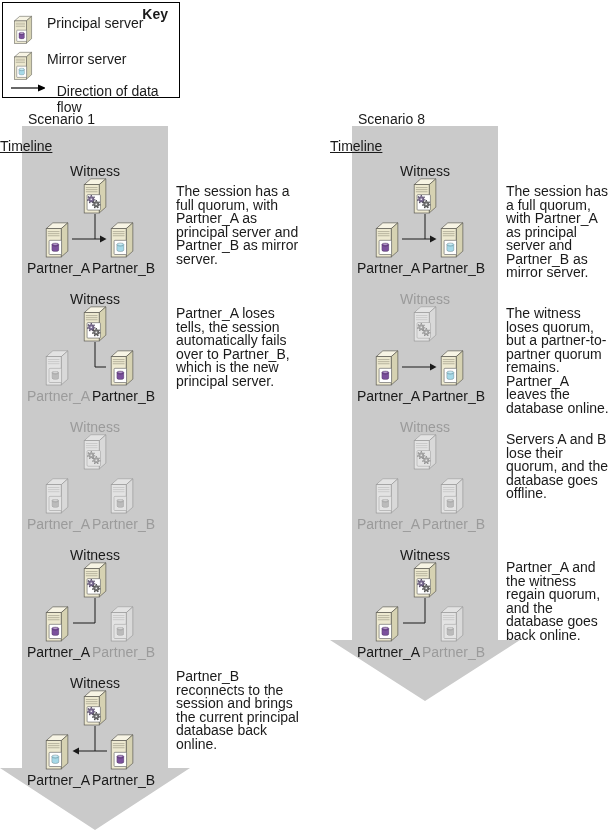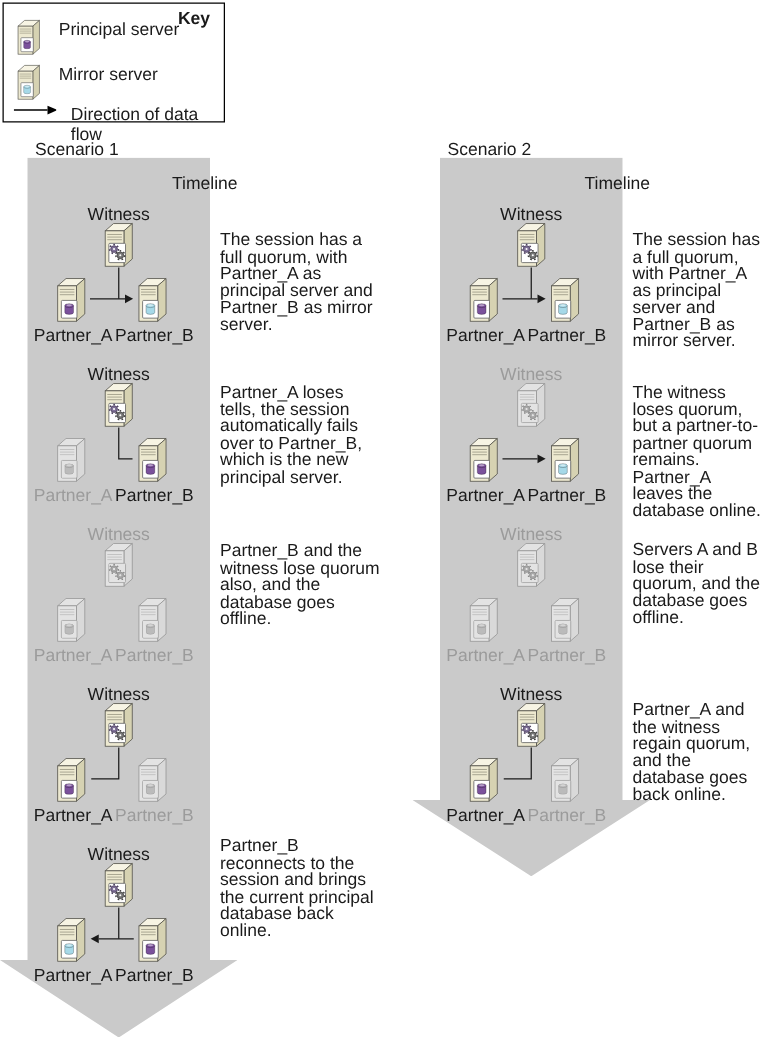--- a/index.html
+++ b/index.html
@@ -15,21 +15,21 @@
   .key-arrow polygon { fill:#000; }
 
   .scenario-title { position:absolute; }
 
   
   .tarrow { position:absolute; background:#CACACA; }
   .tarrow1 { left:0; top:126px; width:190px; height:704px;
              clip-path:polygon(22px 0,168px 0,168px 642px,190px 642px,95px 704px,0 642px,22px 642px); }
   .tarrow2 { left:330px; top:126px; width:190px; height:575px;
              clip-path:polygon(22px 0,168px 0,168px 514px,190px 514px,95px 575px,0 514px,22px 514px); }
-  .tlabel { position:absolute; top:138px; width:190px; text-align:right; }
+  .tlabel { position:absolute; top:138px; width:190px; text-align:left;text-decoration:underline; }
 
   
   .stage { position:absolute; width:150px; height:110px; }
   .wlabel { position:absolute; left:0; top:0; width:150px; text-align:center; }
   .server { position:absolute; line-height:0; color:#9a9a9a; }
   .server.principal { color:#7B519C; }
   .server.mirror { color:#A6D9E8; }
   .server.faded { filter:grayscale(1) brightness(1.12); opacity:.48; }
   .wlabel.faded, .plabel.faded { color:#9b9b9b; }
   .connector { position:absolute; left:0; top:0; }
@@ -94,21 +94,21 @@
     <div class="key-item" style="top:80px">
       <svg class="key-arrow" width="36" height="10">
         <line x1="0" y1="5" x2="27" y2="5"></line>
           <polygon points="27,1.5 35,5 27,8.5"></polygon>
       </svg>
       <span class="key-label">Direction of data flow</span>
     </div>
   </div>
 
   <div class="scenario-title" style="left:28px;top:111px">Scenario 1</div>
-  <div class="scenario-title" style="left:358px;top:111px">Scenario 2</div>
+  <div class="scenario-title" style="left:358px;top:111px">Scenario 8</div>
 
   <div class="tarrow tarrow1"></div>
   <div class="tlabel" style="left:0">Timeline</div>
   <div class="tarrow tarrow2"></div>
   <div class="tlabel" style="left:330px">Timeline</div>
 
   <div class="stage" style="left:20px;top:163px">
     <div class="wlabel active">Witness</div>
     <span class="server active" style="left:60px;top:14px">
       <svg viewBox="0 0 36 44" width="30" height="37">
@@ -182,21 +182,20 @@
     </span>
     <span class="server faded" style="left:87px;top:58px">
       <svg viewBox="0 0 36 44" width="30" height="37">
           <use href="#sym-tower"></use>
           <use href="#sym-db"></use>
         </svg>
     </span>
     <div class="plabel faded" style="left:7px;width:60px">Partner_A</div>
     <div class="plabel faded" style="left:72px;width:60px">Partner_B</div>
   </div>
-  <div class="desc" style="left:176px;top:434px;width:130px">Partner_B and the witness lose quorum also, and the database goes offline.</div>
 
   <div class="stage" style="left:20px;top:547px">
     <div class="wlabel active">Witness</div>
     <span class="server active" style="left:60px;top:14px">
       <svg viewBox="0 0 36 44" width="30" height="37">
           <use href="#sym-tower"></use>
           <use href="#sym-gears"></use>
         </svg>
     </span>
     <svg class="connector" width="150" height="110">

